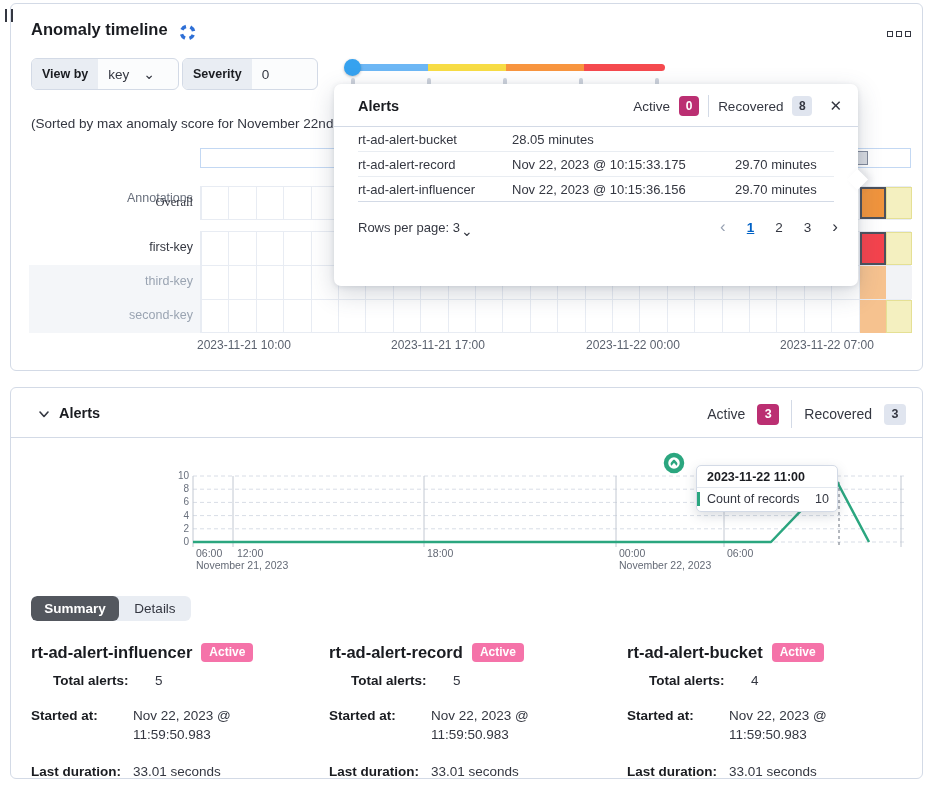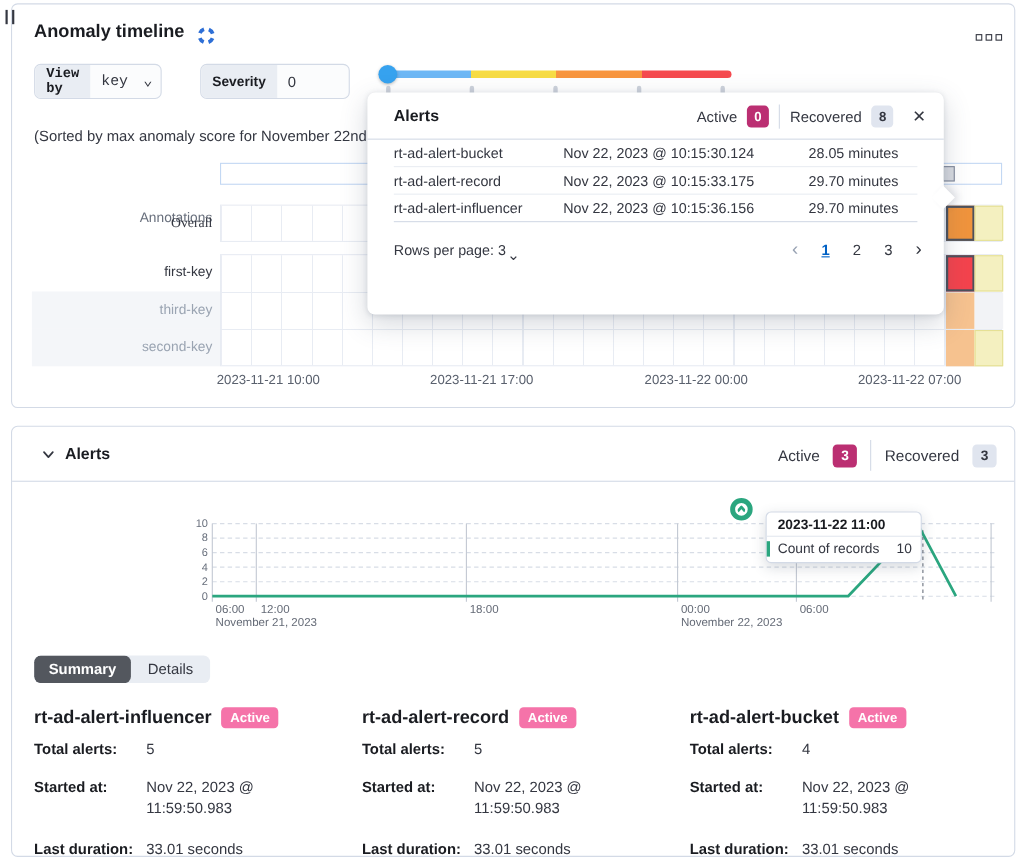--- a/index.html
+++ b/index.html
@@ -115,21 +115,21 @@
 
   .cards { position: absolute; left: 20px; top: 255px; display: flex; }
   .card { width: 298px; }
   .card-title { display: flex; align-items: center; gap: 9px; }
   .card-name { font-size: 16.5px; font-weight: bold; color: #1a1c21; }
   .badge-pink { background: #f573a9; color: #fff; font-size: 12px; font-weight: bold; border-radius: 4px;
     padding: 2px 8px 3px; }
   .card-row { display: flex; font-size: 13.5px; line-height: 1.45; }
   .card-row .lbl { flex: 0 0 102px; font-weight: bold; color: #1a1c21; }
   .card-row .val { color: #343741; width: 152px; }
-  .mt1 { margin-top: 9px; } .mt2 { margin-top: 15px; } .mt3 { margin-top: 17px; }
+  .mt1 { margin-top: 9px; justify-content: center; } .mt2 { margin-top: 15px; } .mt3 { margin-top: 17px; }
 
   svg text { font-family: "Liberation Sans", "DejaVu Sans", sans-serif; }
 </style>
 </head>
 <body>
 
 <div id="stage">
 
   <div class="panel" id="panel1">
     <div class="p1-title">Anomaly timeline</div>
@@ -137,21 +137,21 @@
       <svg width="17" height="17" viewBox="0 0 17 17">
         <circle cx="8.5" cy="8.5" r="6.2" fill="none" stroke="#2e6fd6" stroke-width="3.4" stroke-dasharray="5.2 4.5" transform="rotate(22 8.5 8.5)"></circle>
       </svg>
     </span>
     <div class="menu-icon">
         <span></span>
         <span></span>
         <span></span>
       </div>
 
-    <div class="ctl-group" style="left:20px; width:116px;font-family:Liberation Mono, monospace;">
+    <div class="ctl-group" style="left:20px; width:148px;">
       <div class="ctl-label">View by</div>
       <div class="ctl-value">
         <span>key</span>
         <span class="chev">⌄</span>
       </div>
     </div>
 
     <div class="ctl-group" style="left:171px; width:136px;">
       <div class="ctl-label">Severity</div>
       <div class="ctl-value">0</div>
@@ -213,21 +213,20 @@
         <span class="badge-dark">0</span>
         <span class="vdiv"></span>
         <span>Recovered</span>
         <span class="badge-gray">8</span>
         <span class="close-x">✕</span>
       </div>
     </div>
     <div class="popup-table">
       <div class="pt-row">
         <div class="pt-c1">rt-ad-alert-bucket</div>
-        <div class="pt-c2">Nov 22, 2023 @ 10:15:30.124</div>
         <div class="pt-c3">28.05 minutes</div>
       </div>
       <div class="pt-row">
         <div class="pt-c1">rt-ad-alert-record</div>
         <div class="pt-c2">Nov 22, 2023 @ 10:15:33.175</div>
         <div class="pt-c3">29.70 minutes</div>
       </div>
       <div class="pt-row last">
         <div class="pt-c1">rt-ad-alert-influencer</div>
         <div class="pt-c2">Nov 22, 2023 @ 10:15:36.156</div>

